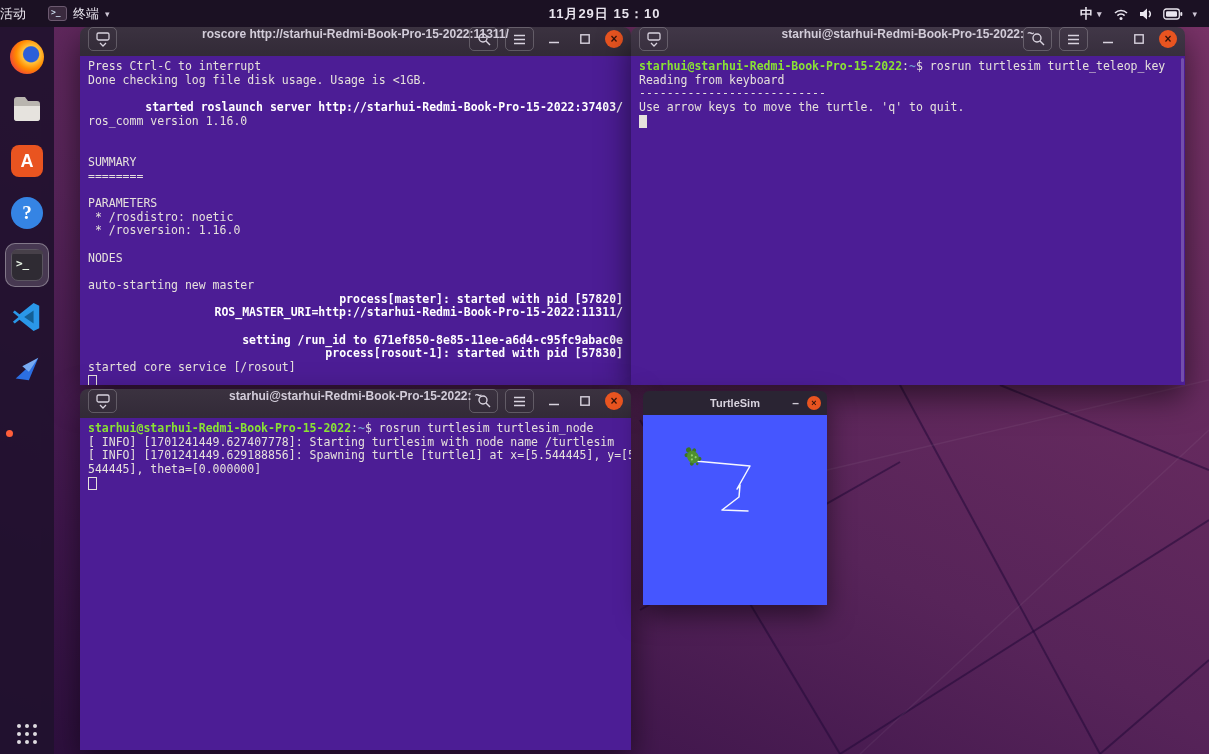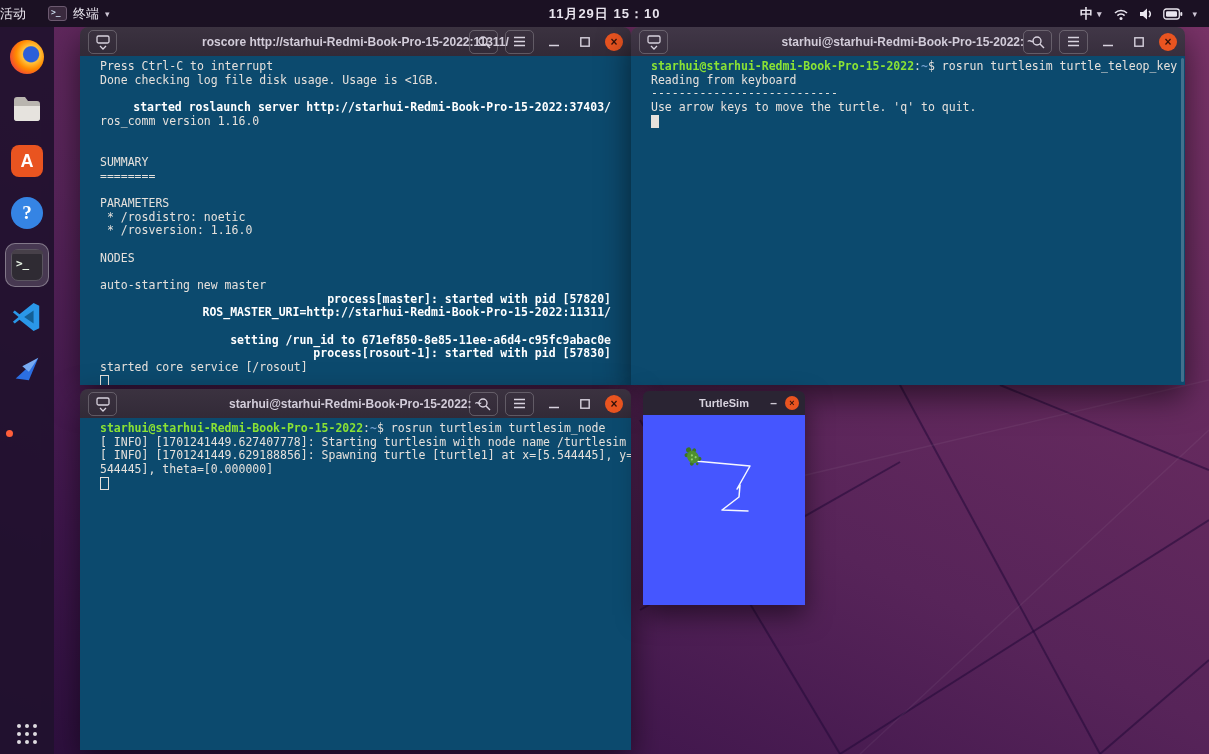--- a/index.html
+++ b/index.html
@@ -43,49 +43,49 @@
   .term-icon .strip{height:4px;margin:-3px -1px 3px -4px;background:#474049;border-radius:6px 6px 0 0;}
   .notif-dot{position:absolute;left:6px;top:403px;width:7px;height:7px;border-radius:50%;background:#ff5e3a;}
   .show-apps{position:absolute;bottom:10px;left:50%;transform:translateX(-50%);
     display:grid;grid-template-columns:repeat(3,4px);grid-gap:4px;}
   .show-apps i{width:4px;height:4px;border-radius:50%;background:rgba(255,255,255,0.85);}
 
   
   .window{position:absolute;border-radius:8px 8px 0 0;overflow:hidden;z-index:10;
     box-shadow:0 12px 32px rgba(0,0,0,0.55);}
   .titlebar{height:29px;background:linear-gradient(#3b3240,#322a37);border-bottom:1px solid #211b27;
-    display:flex;align-items:center;position:relative;}
+    display:flex;align-items:flex-start;position:relative;}
   .titlebar.focused{background:linear-gradient(#413747,#372e3d);}
   .wtitle{position:absolute;left:50%;transform:translateX(-50%);white-space:nowrap;
     font-size:12px;font-weight:bold;color:#d2ccd9;pointer-events:none;}
   .tbtn{width:27px;height:22px;border:1px solid rgba(255,255,255,0.22);border-radius:5px;
     display:flex;align-items:center;justify-content:center;color:#d8d2de;flex:none;}
   .tab-btn{margin-left:8px;}
   .tb-controls{margin-left:auto;display:flex;align-items:center;padding-right:8px;}
   .tb-controls .tbtn{margin-left:7px;}
   .winbtn{width:22px;height:22px;display:flex;align-items:center;justify-content:center;
     color:#d8d2de;margin-left:9px;flex:none;}
   .close-circle{width:18px;height:18px;border-radius:50%;background:#e95420;color:#33120a;
     font:bold 12px/18px "Liberation Sans",sans-serif;text-align:center;margin-left:9px;flex:none;}
 
-  .term-body{position:absolute;top:29px;left:0;right:0;bottom:0;background:#0c4a6e;
-    padding:4px 20px;font-family:"DejaVu Sans Mono",monospace;font-size:11.5px;line-height:13.7px;
+  .term-body{position:absolute;top:29px;left:0;right:0;bottom:0;background:#4c1d95;
+    padding:4px 8px;font-family:"DejaVu Sans Mono",monospace;font-size:11.5px;line-height:13.7px;
     color:#e6e1dc;white-space:pre;overflow:hidden;}
   .tline{height:13.7px;}
   .tline.b{font-weight:bold;color:#ffffff;text-align:right;}
   .seg-green{color:#8ae234;font-weight:bold;margin-top:36px;}
   .seg-blue{color:#729fcf;font-weight:bold;}
   .seg-fg{color:#e6e1dc;}
   .cursor-hollow{display:inline-block;width:7px;height:11px;border:1px solid #e6e1dc;vertical-align:-2px;}
   .cursor-block{display:inline-block;width:8px;height:13px;background:#e6e1dc;vertical-align:-3px;}
   .vscroll{position:absolute;right:1px;top:31px;bottom:3px;width:3px;border-radius:2px;
     background:rgba(255,255,255,0.22);}
 
   
-  .tsim{position:absolute;left:643px;top:391px;width:162px;z-index:12;border-radius:6px 6px 0 0;
+  .tsim{position:absolute;left:643px;top:391px;width:184px;z-index:12;border-radius:6px 6px 0 0;
     overflow:hidden;box-shadow:0 10px 26px rgba(0,0,0,0.5);}
   .tsim-titlebar{height:24px;background:#2a2433;display:flex;align-items:center;position:relative;}
   .tsim-title{position:absolute;left:50%;transform:translateX(-50%);font-size:11px;font-weight:bold;color:#d8d3de;}
   .tsim-controls{margin-left:auto;display:flex;align-items:center;padding-right:6px;gap:8px;}
   .tsim-min{color:#cfc9d4;font:bold 12px/14px "Liberation Sans",sans-serif;}
   .tsim-close{width:14px;height:14px;border-radius:50%;background:#e95420;color:#33120a;
     font:bold 9px/14px "Liberation Sans",sans-serif;text-align:center;}
   .tsim-canvas{display:block;}
 </style>
 </head>

